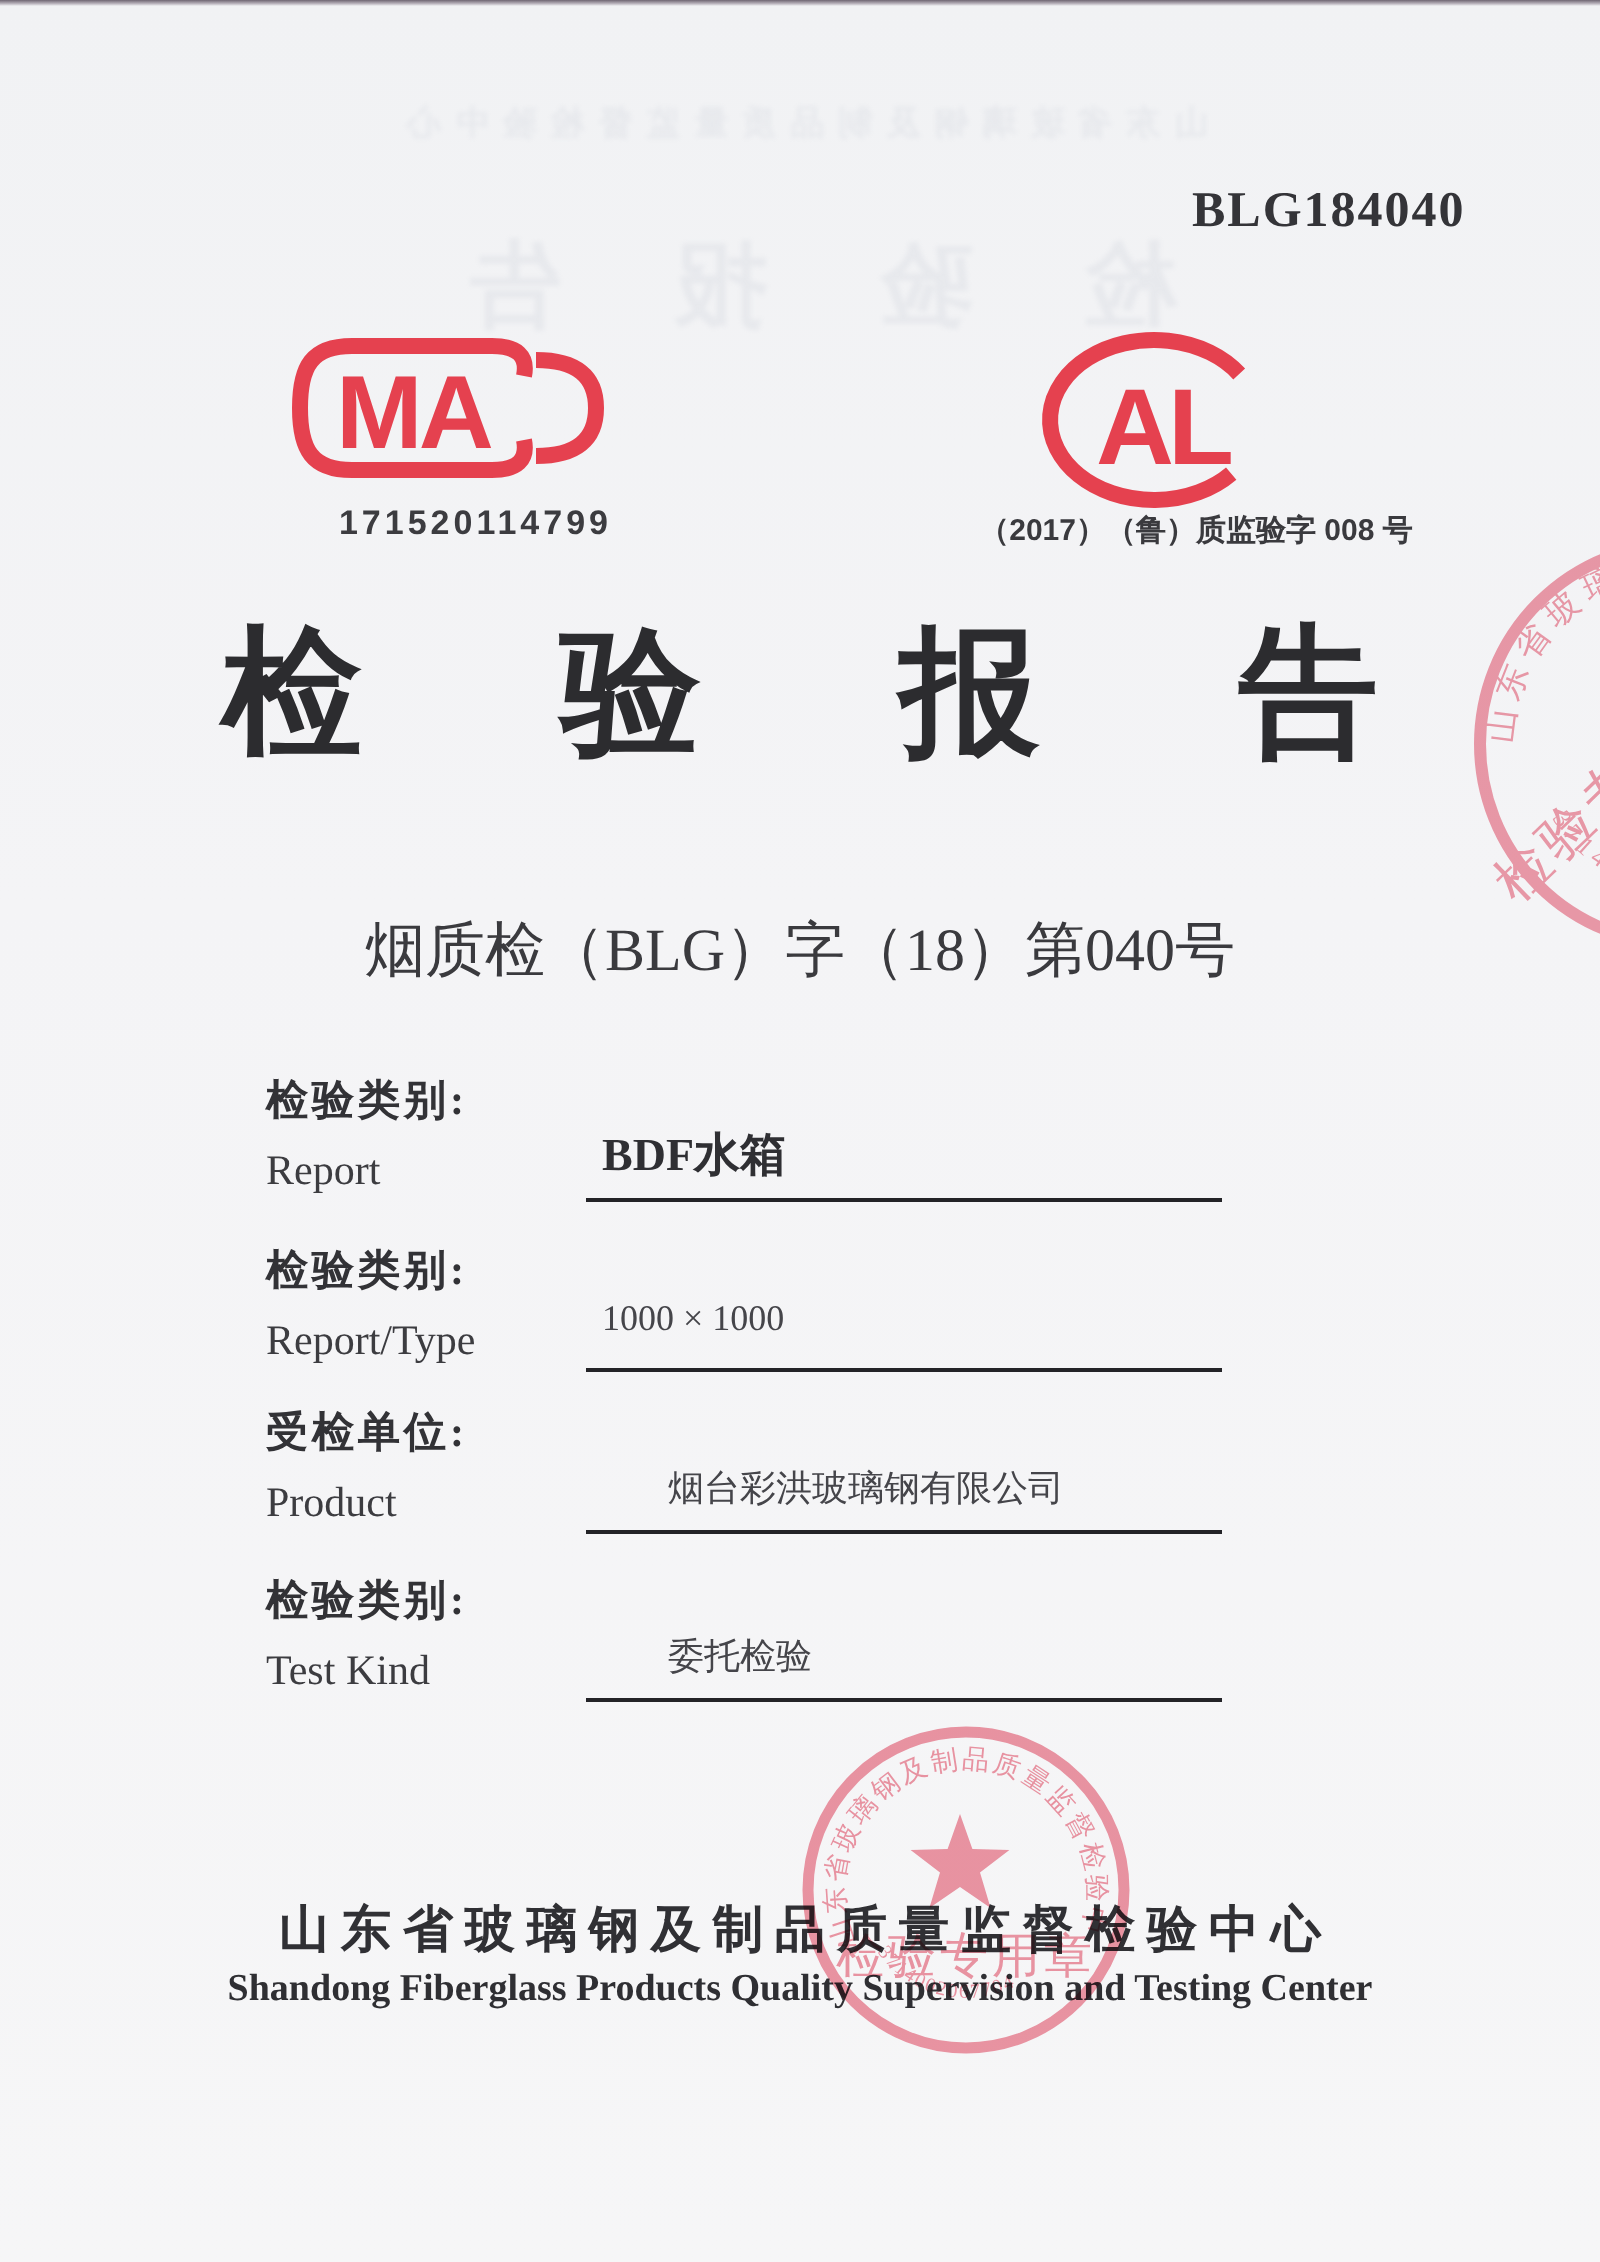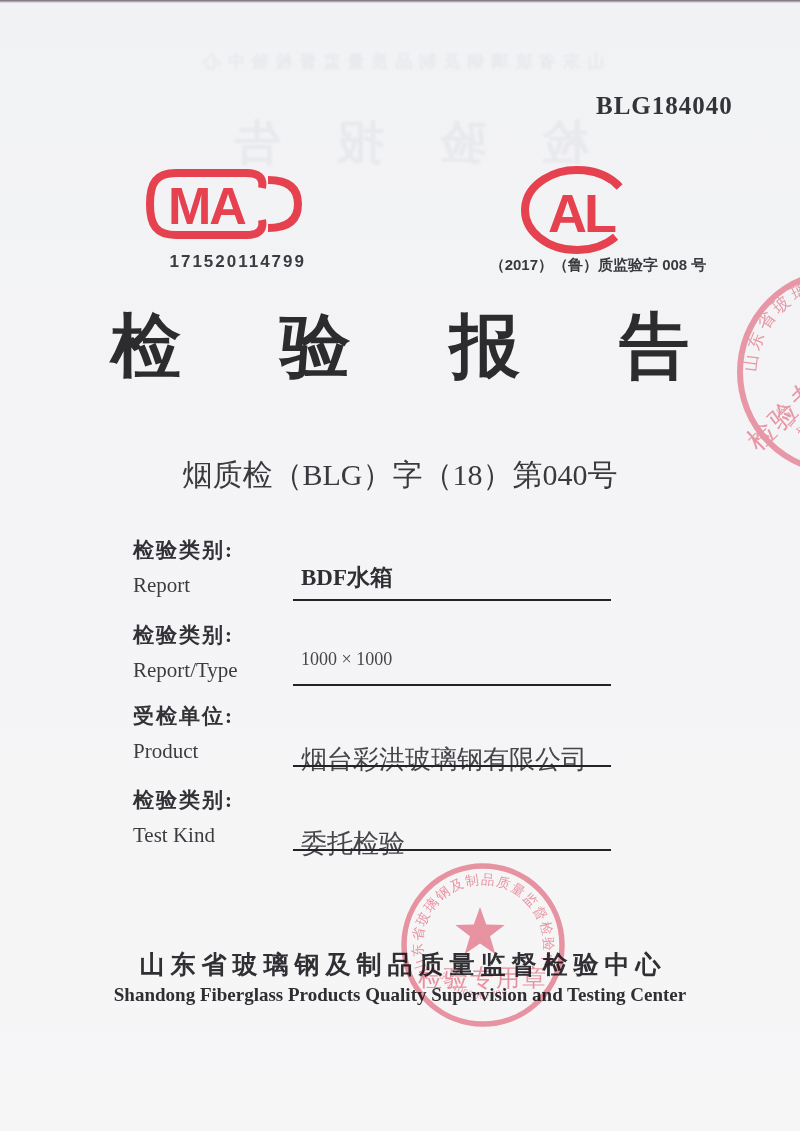--- a/index.html
+++ b/index.html
@@ -35,21 +35,21 @@
         font-weight:700;font-size:34px;color:#303034;}
   .doc-no{position:absolute;top:455px;left:0;width:100%;text-align:center;
         font-size:30px;color:#3a3a3e;}
   
   .row{position:absolute;left:0;width:100%;height:80px;}
   .row .label-cn{position:absolute;left:133px;top:0;font-weight:700;font-size:21px;
         letter-spacing:2px;color:#323236;}
   .row .label-en{position:absolute;left:133px;top:37px;font-size:21px;color:#3c3c40;}
   .row .value{position:absolute;left:301px;top:28px;font-size:18px;color:#45454a;}
   .row.r0 .value{font-weight:700;font-size:23px;color:#2f2f33;top:26px;}
-  .row.r2 .value,.row.r3 .value{font-size:26px;top:40px;}
+  .row.r2 .value,.row.r3 .value{font-size:18px;top:30px;margin-left:33px;}
   .row .rule{position:absolute;left:293px;top:63px;width:318px;height:0;
         border-top:2px solid #232327;}
   
   .org-cn{position:absolute;top:948px;left:0;width:100%;text-align:center;
         font-weight:700;font-size:25px;letter-spacing:6px;text-indent:6px;color:#303034;}
   .org-en{position:absolute;top:984px;left:0;width:100%;text-align:center;
         font-weight:700;font-size:19px;color:#2f2f33;}
   
   .stamp{position:absolute;mix-blend-mode:multiply;opacity:.85;pointer-events:none;}
   .stamp-bottom{left:383px;top:843px;}

